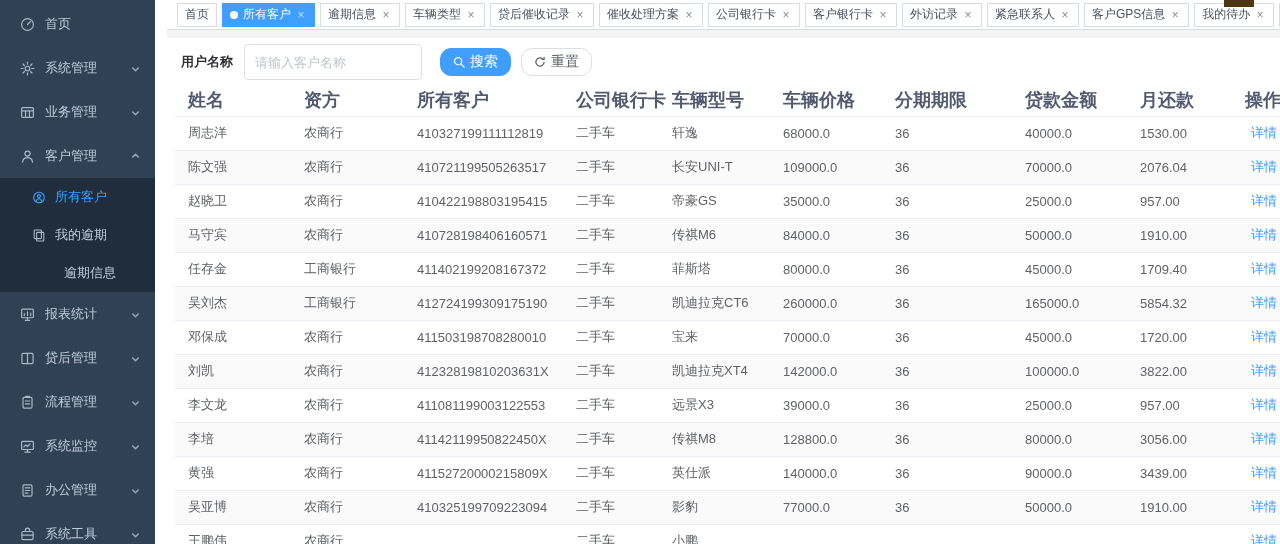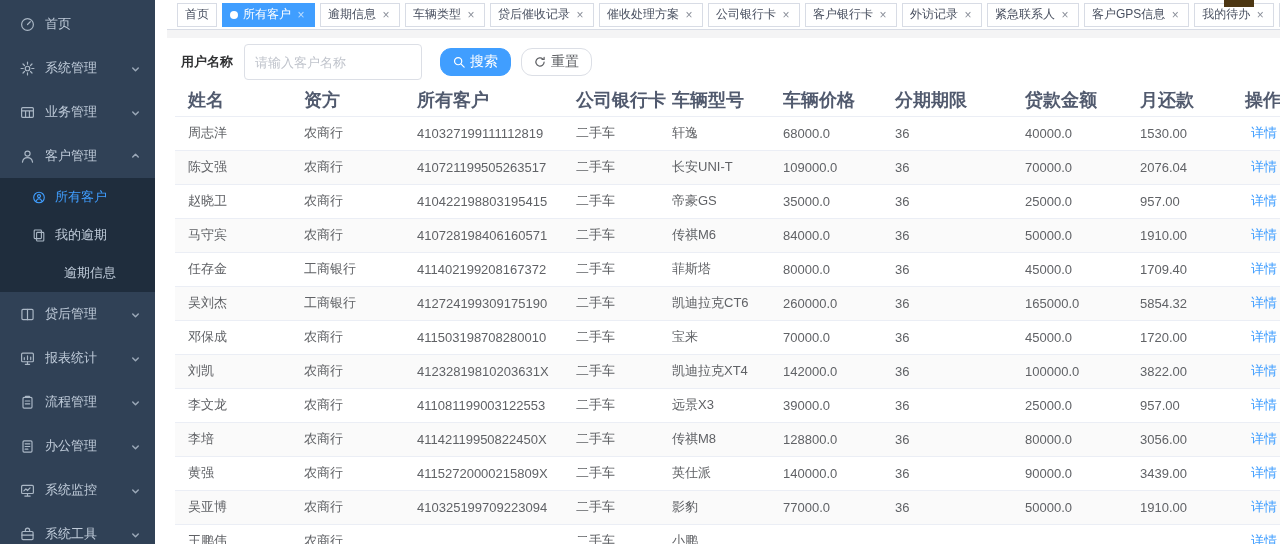--- a/index.html
+++ b/index.html
@@ -151,81 +151,81 @@
         <span class="lbl">我的逾期</span>
       </div>
       <div class="sub-item noicon">
         <span class="lbl">逾期信息</span>
       </div>
     </div>
 
     <div class="s-item">
       <span class="s-icon">
         <svg viewBox="0 0 14 14">
+            <rect x="1.5" y="2" width="11" height="8" rx="1"></rect>
+            <path d="M5 12.4h4M7 10v2.4M4 8V6.2M7 8V4.6M10 8V5.6"></path>
+          </svg>
+        </span>
+      <span class="lbl">报表统计</span>
+      <span class="chev">
+        <svg viewBox="0 0 10 10">
+            <path d="M2.5 3.7L5 6.2l2.5-2.5"></path>
+          </svg></span>
+    </div>
+
+    <div class="s-item">
+      <span class="s-icon">
+        <svg viewBox="0 0 14 14">
             <rect x="1.8" y="2.2" width="10.4" height="9.6" rx="1"></rect>
             <path d="M7 2.2v9.6"></path>
           </svg>
         </span>
       <span class="lbl">贷后管理</span>
       <span class="chev">
         <svg viewBox="0 0 10 10">
             <path d="M2.5 3.7L5 6.2l2.5-2.5"></path>
           </svg></span>
     </div>
 
     <div class="s-item">
       <span class="s-icon">
         <svg viewBox="0 0 14 14">
-            <rect x="1.5" y="2" width="11" height="8" rx="1"></rect>
-            <path d="M5 12.4h4M7 10v2.4M4 8V6.2M7 8V4.6M10 8V5.6"></path>
-          </svg>
-        </span>
-      <span class="lbl">报表统计</span>
-      <span class="chev">
-        <svg viewBox="0 0 10 10">
-            <path d="M2.5 3.7L5 6.2l2.5-2.5"></path>
-          </svg></span>
-    </div>
-
-    <div class="s-item">
-      <span class="s-icon">
-        <svg viewBox="0 0 14 14">
             <rect x="2.8" y="2.2" width="8.4" height="10" rx="1"></rect>
             <path d="M5.2 2.2v-1h3.6v1M4.9 5.6h4.2M4.9 8.2h4.2"></path>
           </svg>
         </span>
       <span class="lbl">流程管理</span>
       <span class="chev">
         <svg viewBox="0 0 10 10">
             <path d="M2.5 3.7L5 6.2l2.5-2.5"></path>
           </svg></span>
     </div>
 
     <div class="s-item">
       <span class="s-icon">
         <svg viewBox="0 0 14 14">
+            <rect x="1.5" y="2.2" width="11" height="7.6" rx="1"></rect>
+            <path d="M4.5 12.2h5M7 9.8v2.4M3.6 7.4l1.9-1.9 1.5 1.5 2.4-2.4"></path>
+          </svg>
+        </span>
+      <span class="lbl">系统监控</span>
+      <span class="chev">
+        <svg viewBox="0 0 10 10">
+            <path d="M2.5 3.7L5 6.2l2.5-2.5"></path>
+          </svg></span>
+    </div>
+
+    <div class="s-item">
+      <span class="s-icon">
+        <svg viewBox="0 0 14 14">
             <rect x="2.8" y="1.8" width="8.4" height="10.4" rx="1"></rect>
             <path d="M4.8 4.5h4.4M4.8 7h4.4M4.8 9.5h2.6"></path>
           </svg>
         </span>
       <span class="lbl">办公管理</span>
-      <span class="chev">
-        <svg viewBox="0 0 10 10">
-            <path d="M2.5 3.7L5 6.2l2.5-2.5"></path>
-          </svg></span>
-    </div>
-
-    <div class="s-item">
-      <span class="s-icon">
-        <svg viewBox="0 0 14 14">
-            <rect x="1.5" y="2.2" width="11" height="7.6" rx="1"></rect>
-            <path d="M4.5 12.2h5M7 9.8v2.4M3.6 7.4l1.9-1.9 1.5 1.5 2.4-2.4"></path>
-          </svg>
-        </span>
-      <span class="lbl">系统监控</span>
       <span class="chev">
         <svg viewBox="0 0 10 10">
             <path d="M2.5 3.7L5 6.2l2.5-2.5"></path>
           </svg></span>
     </div>
 
     <div class="s-item">
       <span class="s-icon">
         <svg viewBox="0 0 14 14">
             <rect x="1.8" y="4.2" width="10.4" height="7.6" rx="1"></rect>

